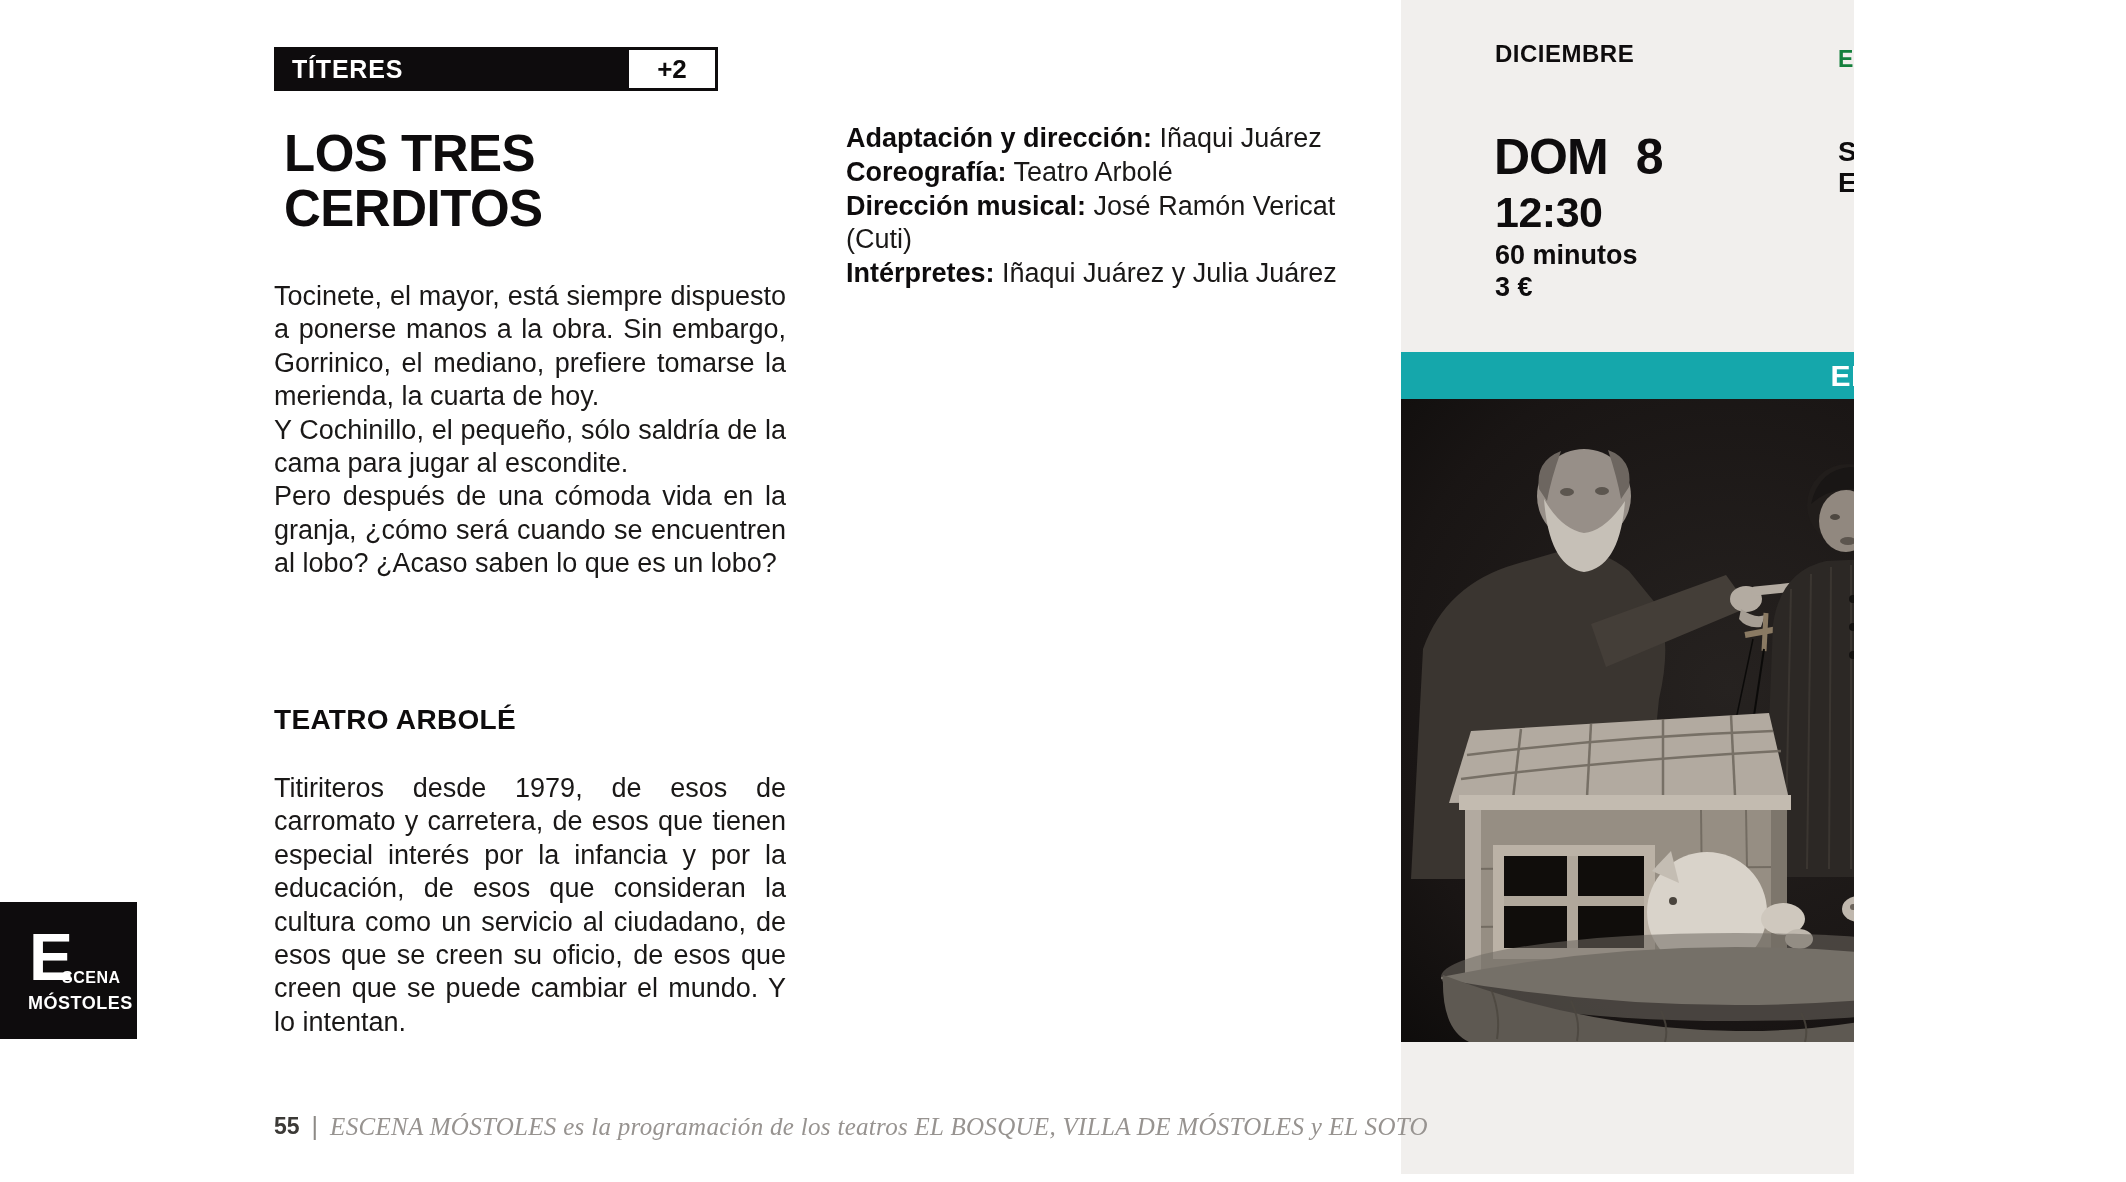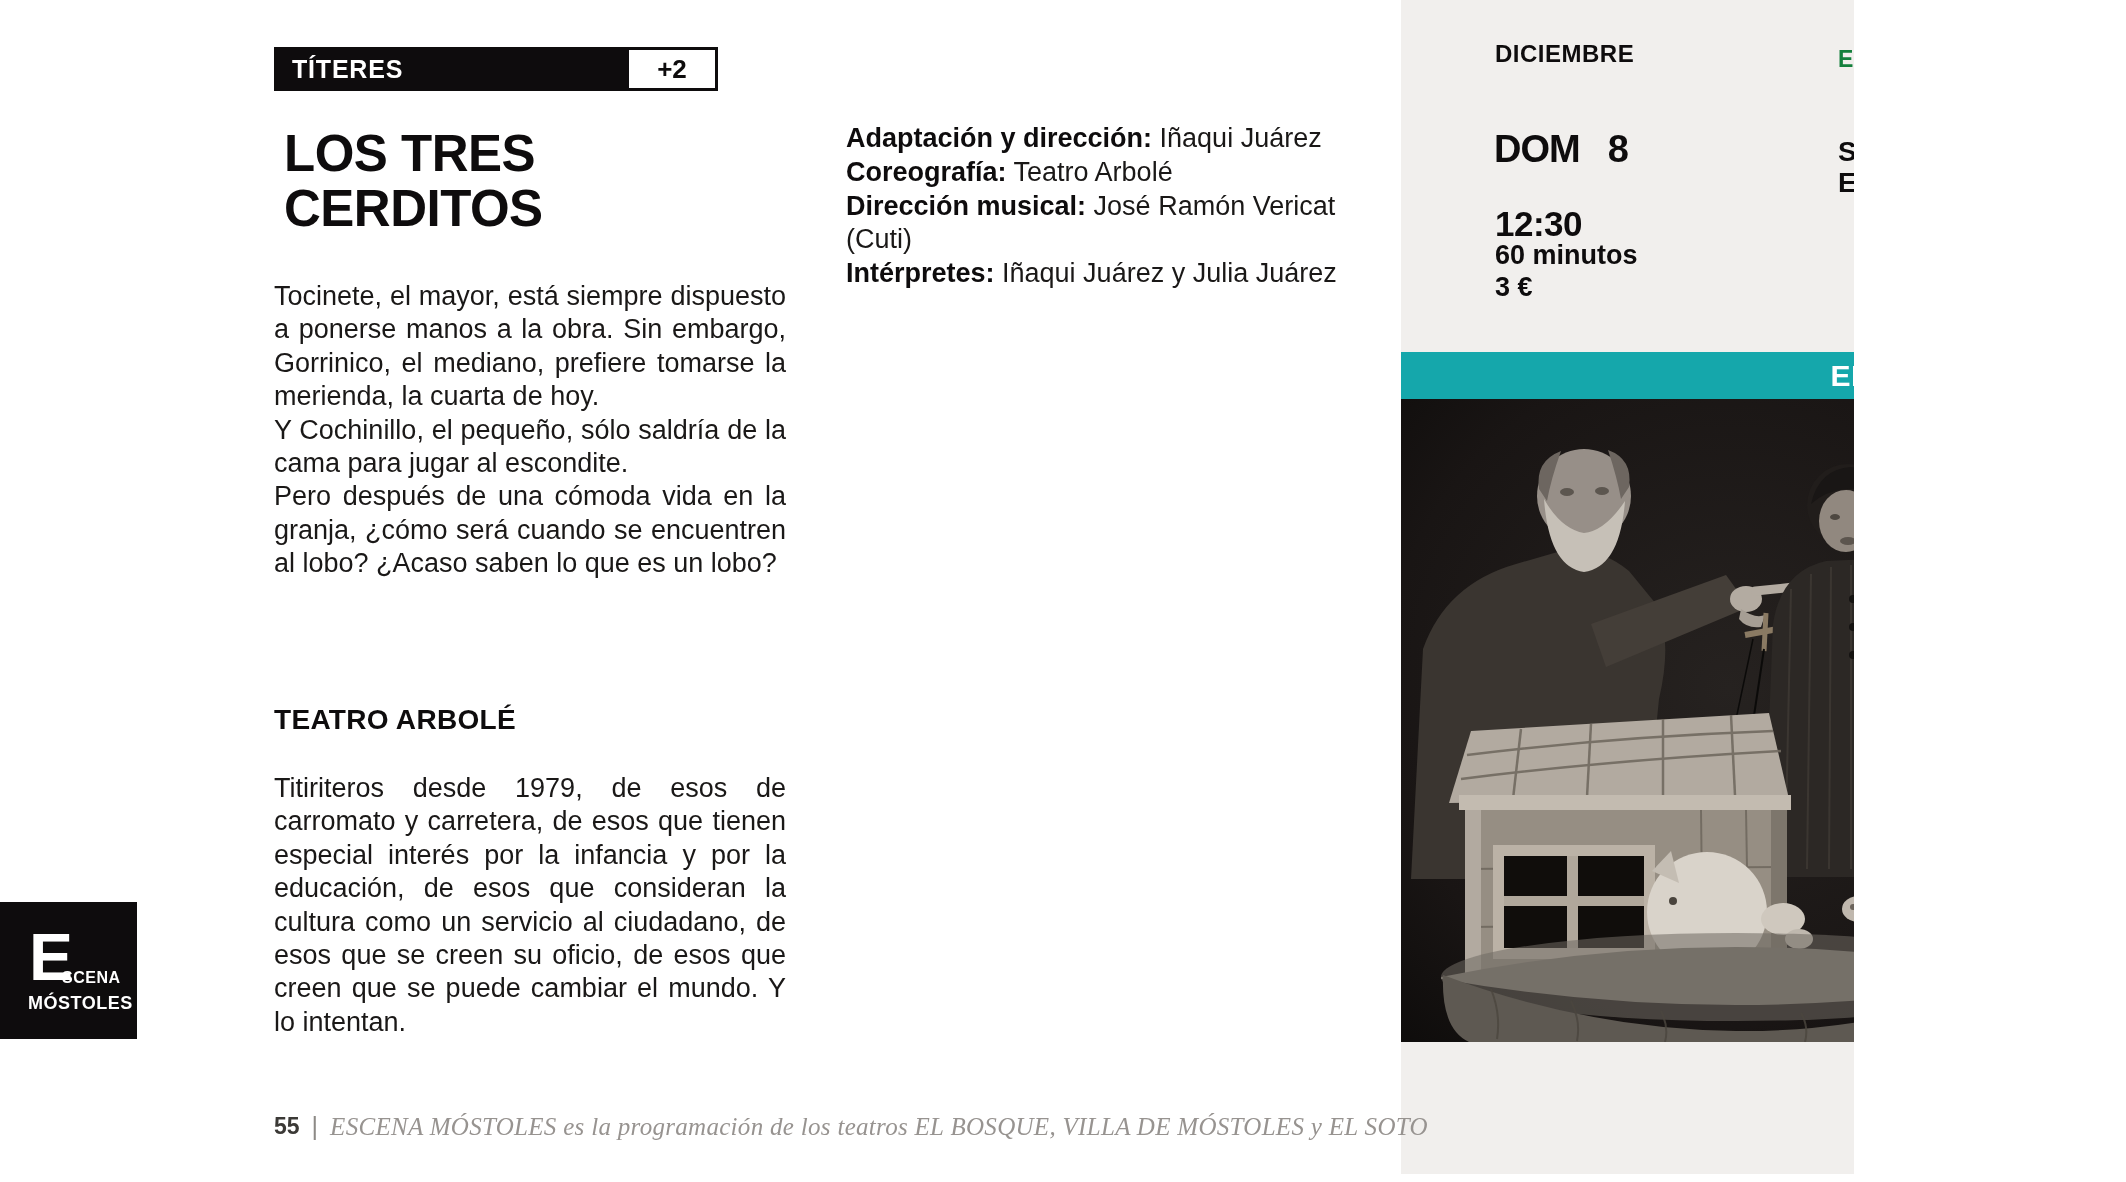--- a/index.html
+++ b/index.html
@@ -35,24 +35,24 @@
   .bio{position:absolute;left:274px;top:772px;width:512px;margin:0;
     font-size:27px;line-height:33.4px;text-align:justify;hyphens:auto;color:#1a1817;}
   
   .credits{position:absolute;left:846px;top:122px;width:516px;}
   .credits p{margin:0;font-size:27px;line-height:33.8px;color:#1a1817;}
   .credits strong{font-weight:bold;color:#0e0c0d;margin-top:29px;}
   
   .panel{position:absolute;left:1401px;top:0;width:655px;height:1174px;background:#f1efed;}
   .month{position:absolute;left:94px;top:40px;font-size:24px;font-weight:bold;letter-spacing:.5px;color:#0e0c0d;text-align:center;}
   .brand{position:absolute;left:437px;top:46px;font-size:23px;font-weight:bold;color:#15803d;}
-  .day-line{position:absolute;left:93px;top:128px;font-size:38px;font-weight:bold;letter-spacing:-1px;color:#0e0c0d;}
+  .day-line{position:absolute;left:93px;top:128px;font-size:50px;font-weight:bold;letter-spacing:-1px;color:#0e0c0d;}
   .day-line .day-number{margin-left:28px;}
   .venue{position:absolute;left:437px;top:136px;font-size:28px;font-weight:bold;line-height:31px;color:#0e0c0d;}
-  .time{position:absolute;left:94px;top:204px;font-size:35px;font-weight:bold;letter-spacing:-.5px;color:#0e0c0d;}
+  .time{position:absolute;left:94px;top:188px;font-size:43px;font-weight:bold;letter-spacing:-.5px;color:#0e0c0d;}
   .duration{position:absolute;left:94px;top:240px;font-size:27px;font-weight:bold;color:#0e0c0d;}
   .price{position:absolute;left:94px;top:272px;font-size:27px;font-weight:bold;color:#0e0c0d;}
   .tickets-bar{
     position:absolute;left:0;top:352px;width:655px;height:47px;background:#15a7ab;
     display:flex;align-items:center;justify-content:flex-end;padding-right:28px;box-sizing:border-box;
     color:#ffffff;font-weight:bold;font-size:30px;letter-spacing:.5px;cursor:pointer;
   }
   .photo{position:absolute;left:0;top:399px;width:655px;height:643px;display:block;}
   
   .logo{position:absolute;left:0;top:902px;width:137px;height:137px;background:#0e0c0d;color:#ffffff;}

